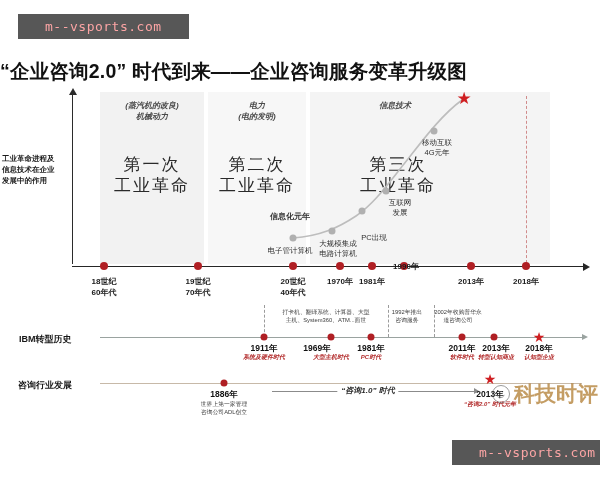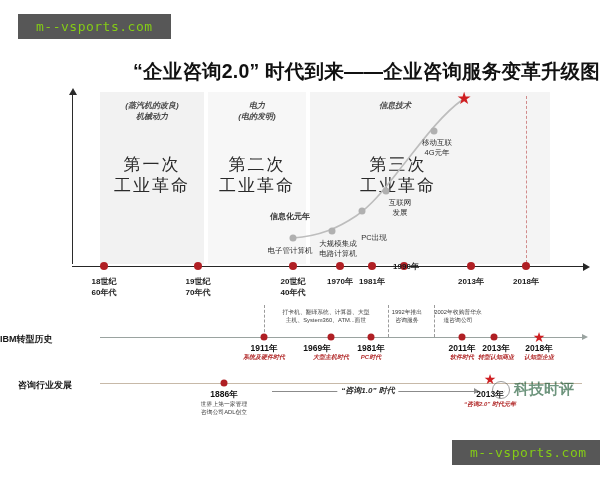--- a/index.html
+++ b/index.html
@@ -13,36 +13,36 @@
     height: 480px;
     background: #ffffff;
     font-family: "Liberation Sans", "DejaVu Sans", sans-serif;
     overflow: hidden;
   }
 
   
   .wm {
     position: absolute;
     background: #575757;
-    color: #84cc16;
+    color: #fca5a5;
     font-family: "DejaVu Sans Mono", "Liberation Mono", monospace;
     font-size: 13px;
     letter-spacing: .5px;
-    padding: 5px 18px;
+    padding: 5px 27px;
     white-space: nowrap;
   }
   #wm-top { left: 18px; top: 14px; }
   #wm-bottom { left: 452px; top: 440px; }
 
   
   #title {
     position: absolute;
     left: 0; top: 58px;
     width: 600px;
-    text-align: right;
+    text-align: left;
     font-size: 19.5px;
     font-weight: bold;
     color: #111111;
     letter-spacing: .2px;
     white-space: nowrap;
   }
 
   
   #chart { position: absolute; left: 0; top: 92px; width: 600px; height: 190px; }
 
@@ -271,23 +271,23 @@
   }
   #logo-circle::after {
     content: "";
     position: absolute;
     left: 3px; top: 6px;
     width: 9px; height: 5px;
     border-bottom: 1.3px solid #5f5f5f;
     border-radius: 0 0 9px 9px;
   }
   #logo-text {
-    font-size: 15px;
-    font-weight: bold;
-    color: #14532d;
+    font-size: 21px;
+    font-weight: bold;
+    color: #a16207;
     font-family: "DejaVu Serif", "Liberation Serif", serif;
     white-space: nowrap;
   }
 </style>
 </head>
 <body>
 
 <div id="root">
 
   <div class="wm" id="wm-top">m--vsports.com</div>
@@ -295,20 +295,25 @@
 
   <div id="title">“企业咨询2.0” 时代到来——企业咨询服务变革升级图</div>
 
   <div id="chart">
 
     <div class="band b1" style="left:100px;width:104px;"></div>
     <div class="band b2" style="left:208px;width:98px;"></div>
     <div class="band b3" style="left:310px;width:240px;"></div>
 
     <div class="axis-y"></div>
+    <div class="ylabel">
+      <div>工业革命进程及</div>
+      <div>信息技术在企业</div>
+      <div>发展中的作用</div>
+    </div>
 
     <div class="era-sub" style="left:100px;top:8px;width:104px;">
       <div>(蒸汽机的改良)</div>
       <div>机械动力</div>
     </div>
     <div class="era-main" style="left:100px;top:62px;width:104px;">
       <div>第一次</div>
       <div>工业革命</div>
     </div>
 
@@ -381,21 +386,21 @@
   <div class="tick-label" style="left:293px;top:277px;">
     <div>20世纪</div>
     <div>40年代</div>
   </div>
   <div class="tick-label" style="left:340px;top:277px;">1970年</div>
   <div class="tick-label" style="left:372px;top:277px;">1981年</div>
   <div class="tick-label" style="left:406px;top:262px;">1990年</div>
   <div class="tick-label" style="left:471px;top:277px;">2013年</div>
   <div class="tick-label" style="left:526px;top:277px;">2018年</div>
 
-  <div class="rowlabel" style="left:0;top:333px;">IBM转型历史</div>
+  <div class="rowlabel" style="left:19px;top:333px;">IBM转型历史</div>
   <div id="tl-ibm"></div>
 
   <div class="vdash" style="left:264px;top:305px;height:32px;"></div>
   <div class="vdash" style="left:388px;top:305px;height:32px;"></div>
   <div class="vdash" style="left:434px;top:305px;height:32px;"></div>
 
   <div class="note" style="left:326px;top:308px;width:128px;">
     <div>打卡机、翻译系统、计算器、大型</div>
     <div>主机、System360、ATM...面世</div>
   </div>

